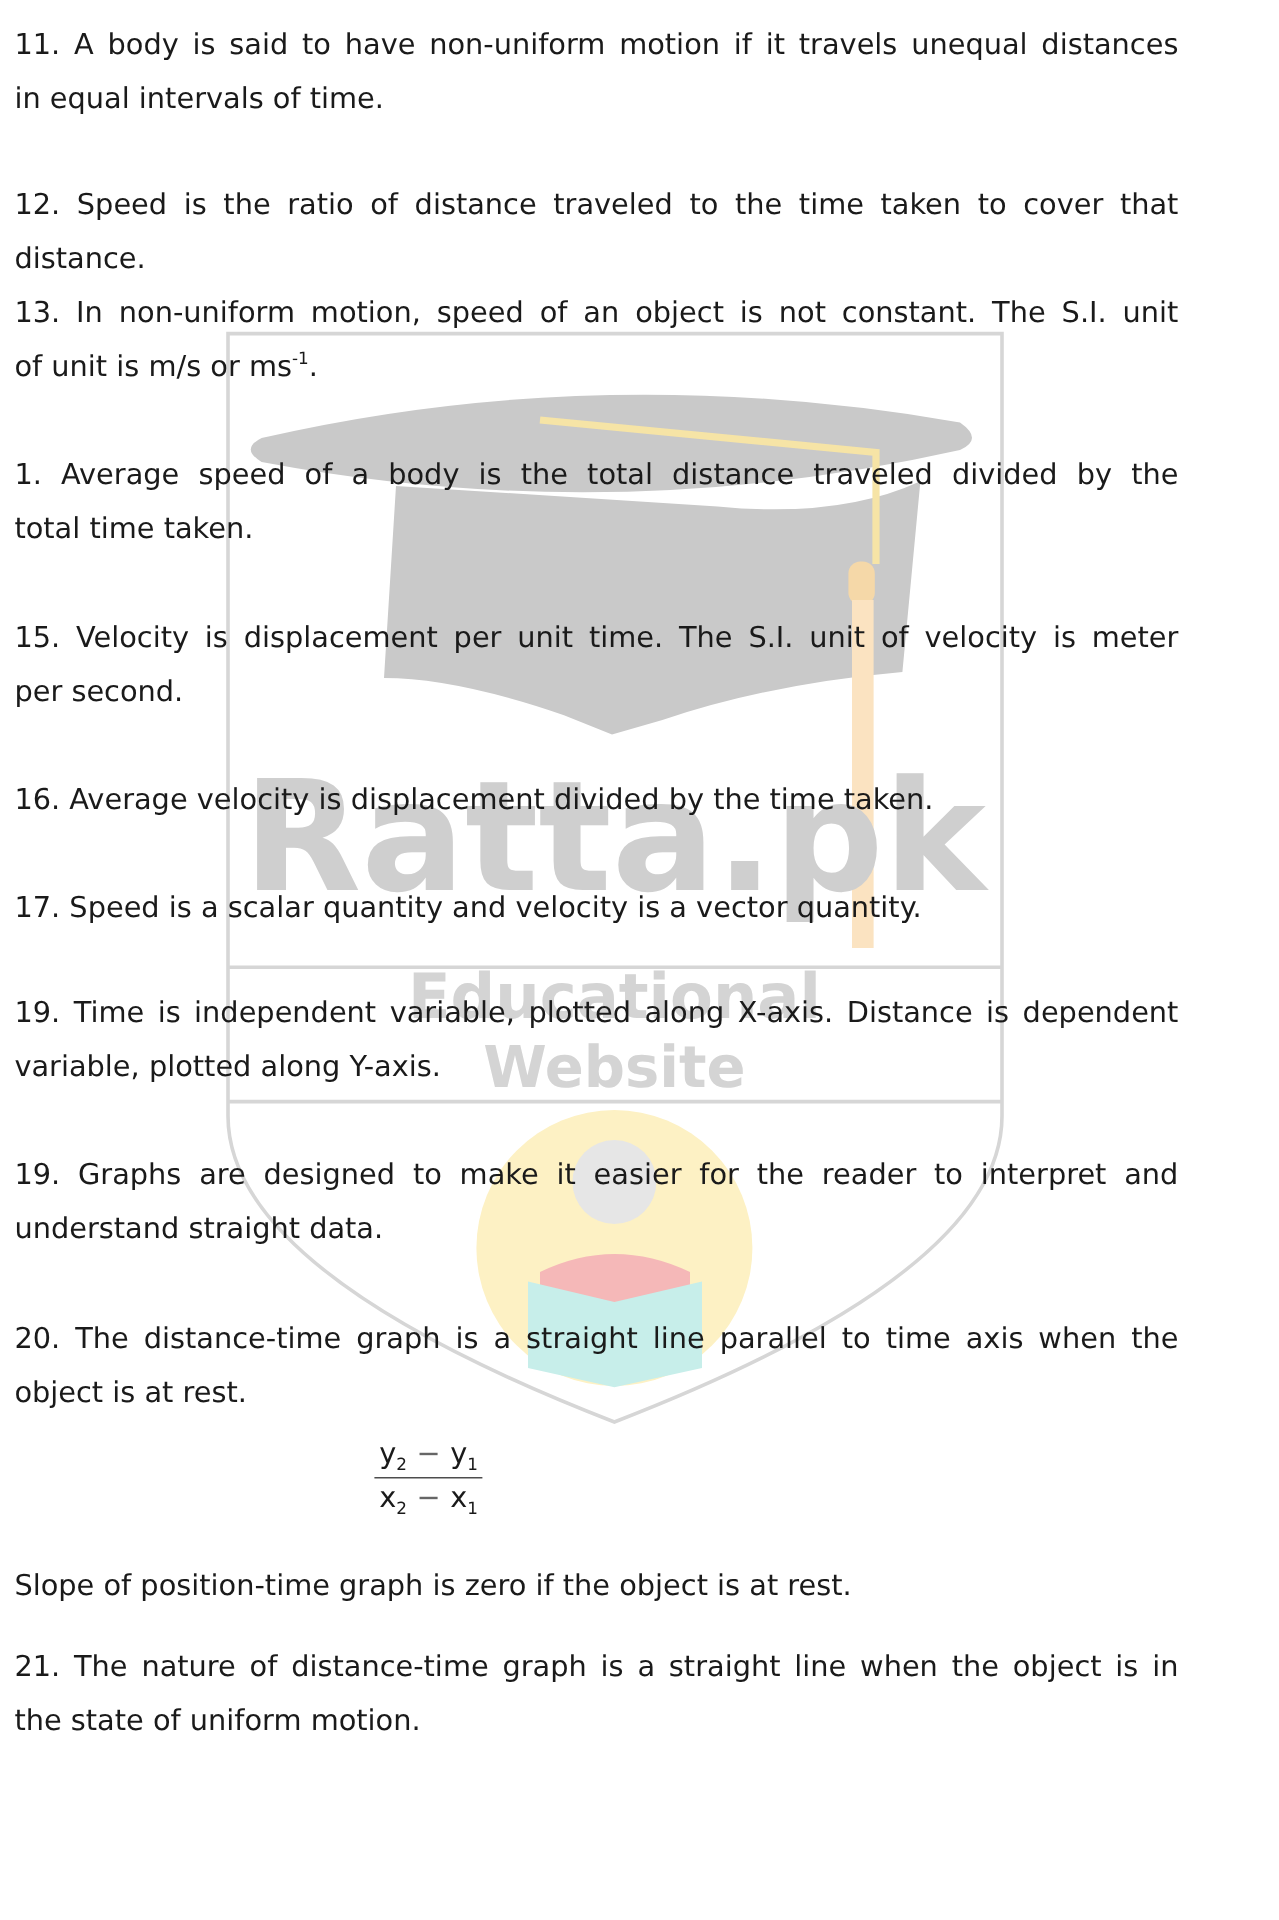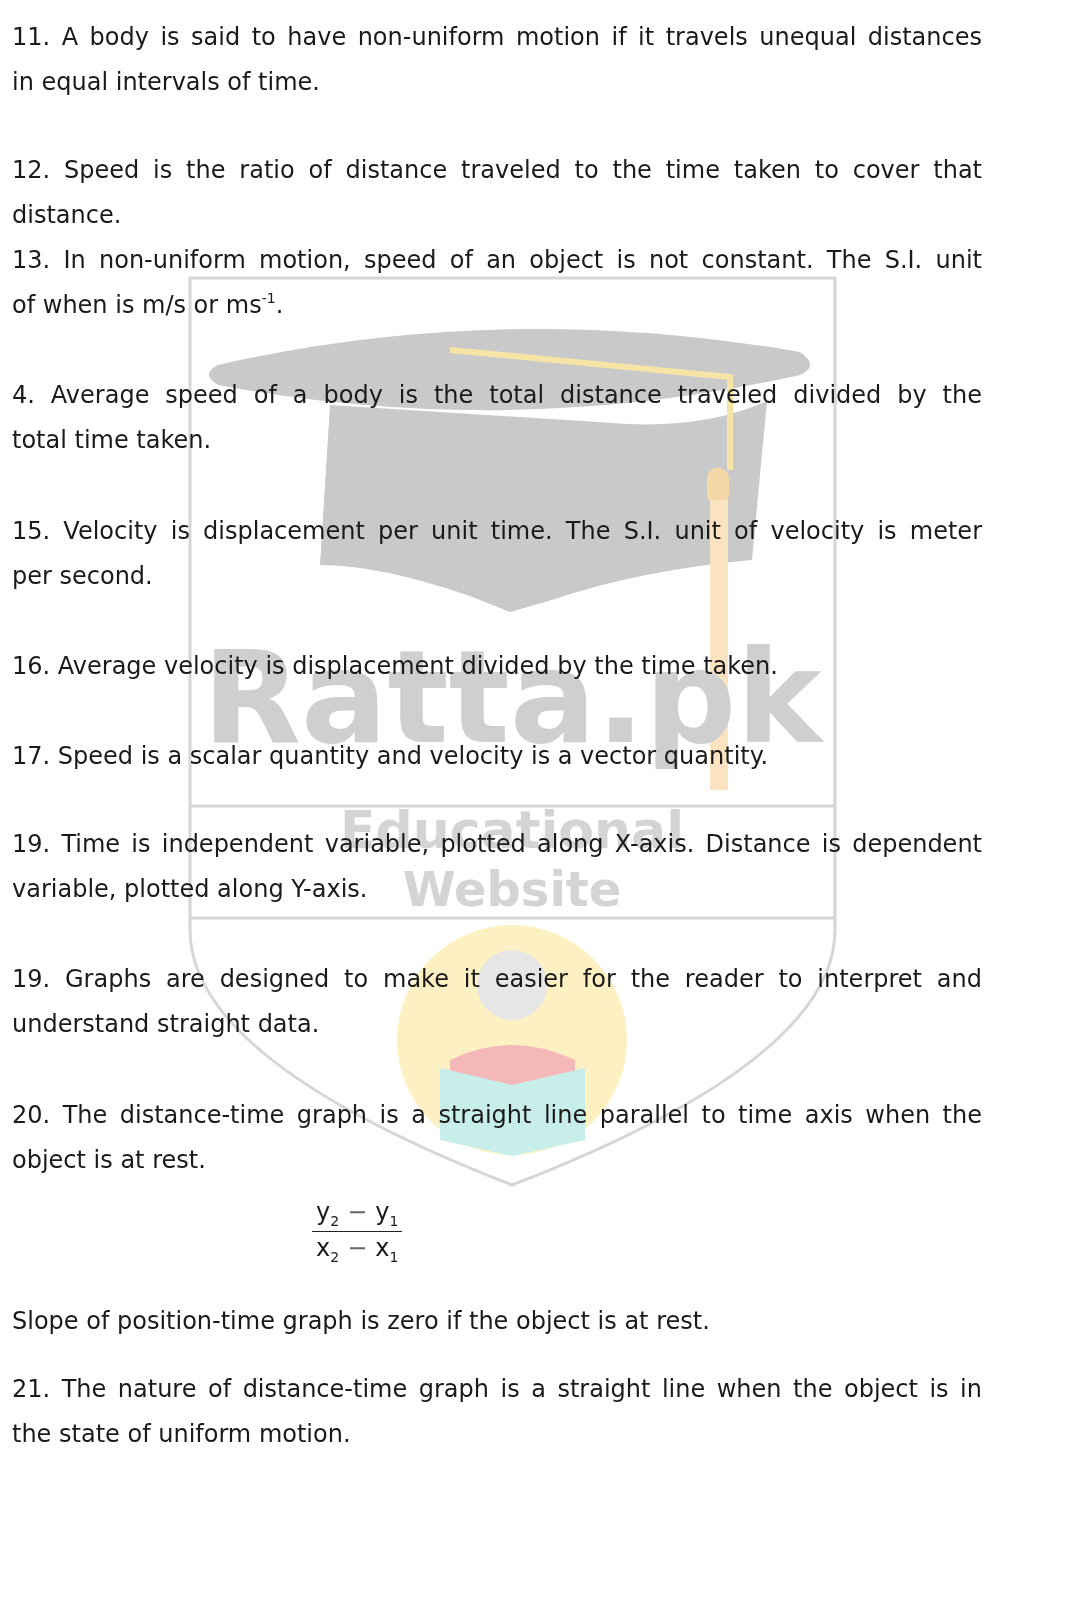--- a/index.html
+++ b/index.html
@@ -49,23 +49,23 @@
 
 <div class="page">
 
   <div class="line just" style="top:22px">11. A body is said to have non-uniform motion if it travels unequal distances</div>
   <div class="line" style="top:67px">in equal intervals of time.</div>
 
   <div class="line just" style="top:155px">12. Speed is the ratio of distance traveled to the time taken to cover that</div>
   <div class="line" style="top:200px">distance.</div>
 
   <div class="line just" style="top:245px">13. In non-uniform motion, speed of an object is not constant. The S.I. unit</div>
-  <div class="line" style="top:290px"><span>of when is m/s or ms</span><sup>-1</sup><span>.</span></div>
+  <div class="line" style="top:290px"><span>of unit is m/s or ms</span><sup>-1</sup><span>.</span></div>
 
-  <div class="line just" style="top:380px">4. Average speed of a body is the total distance traveled divided by the</div>
+  <div class="line just" style="top:380px">1. Average speed of a body is the total distance traveled divided by the</div>
   <div class="line" style="top:425px">total time taken.</div>
 
   <div class="line just" style="top:516px">15. Velocity is displacement per unit time. The S.I. unit of velocity is meter</div>
   <div class="line" style="top:561px">per second.</div>
 
   <div class="line" style="top:651px">16. Average velocity is displacement divided by the time taken.</div>
 
   <div class="line" style="top:741px">17. Speed is a scalar quantity and velocity is a vector quantity.</div>
 
   <div class="line just" style="top:829px">19. Time is independent variable, plotted along X-axis. Distance is dependent</div>

